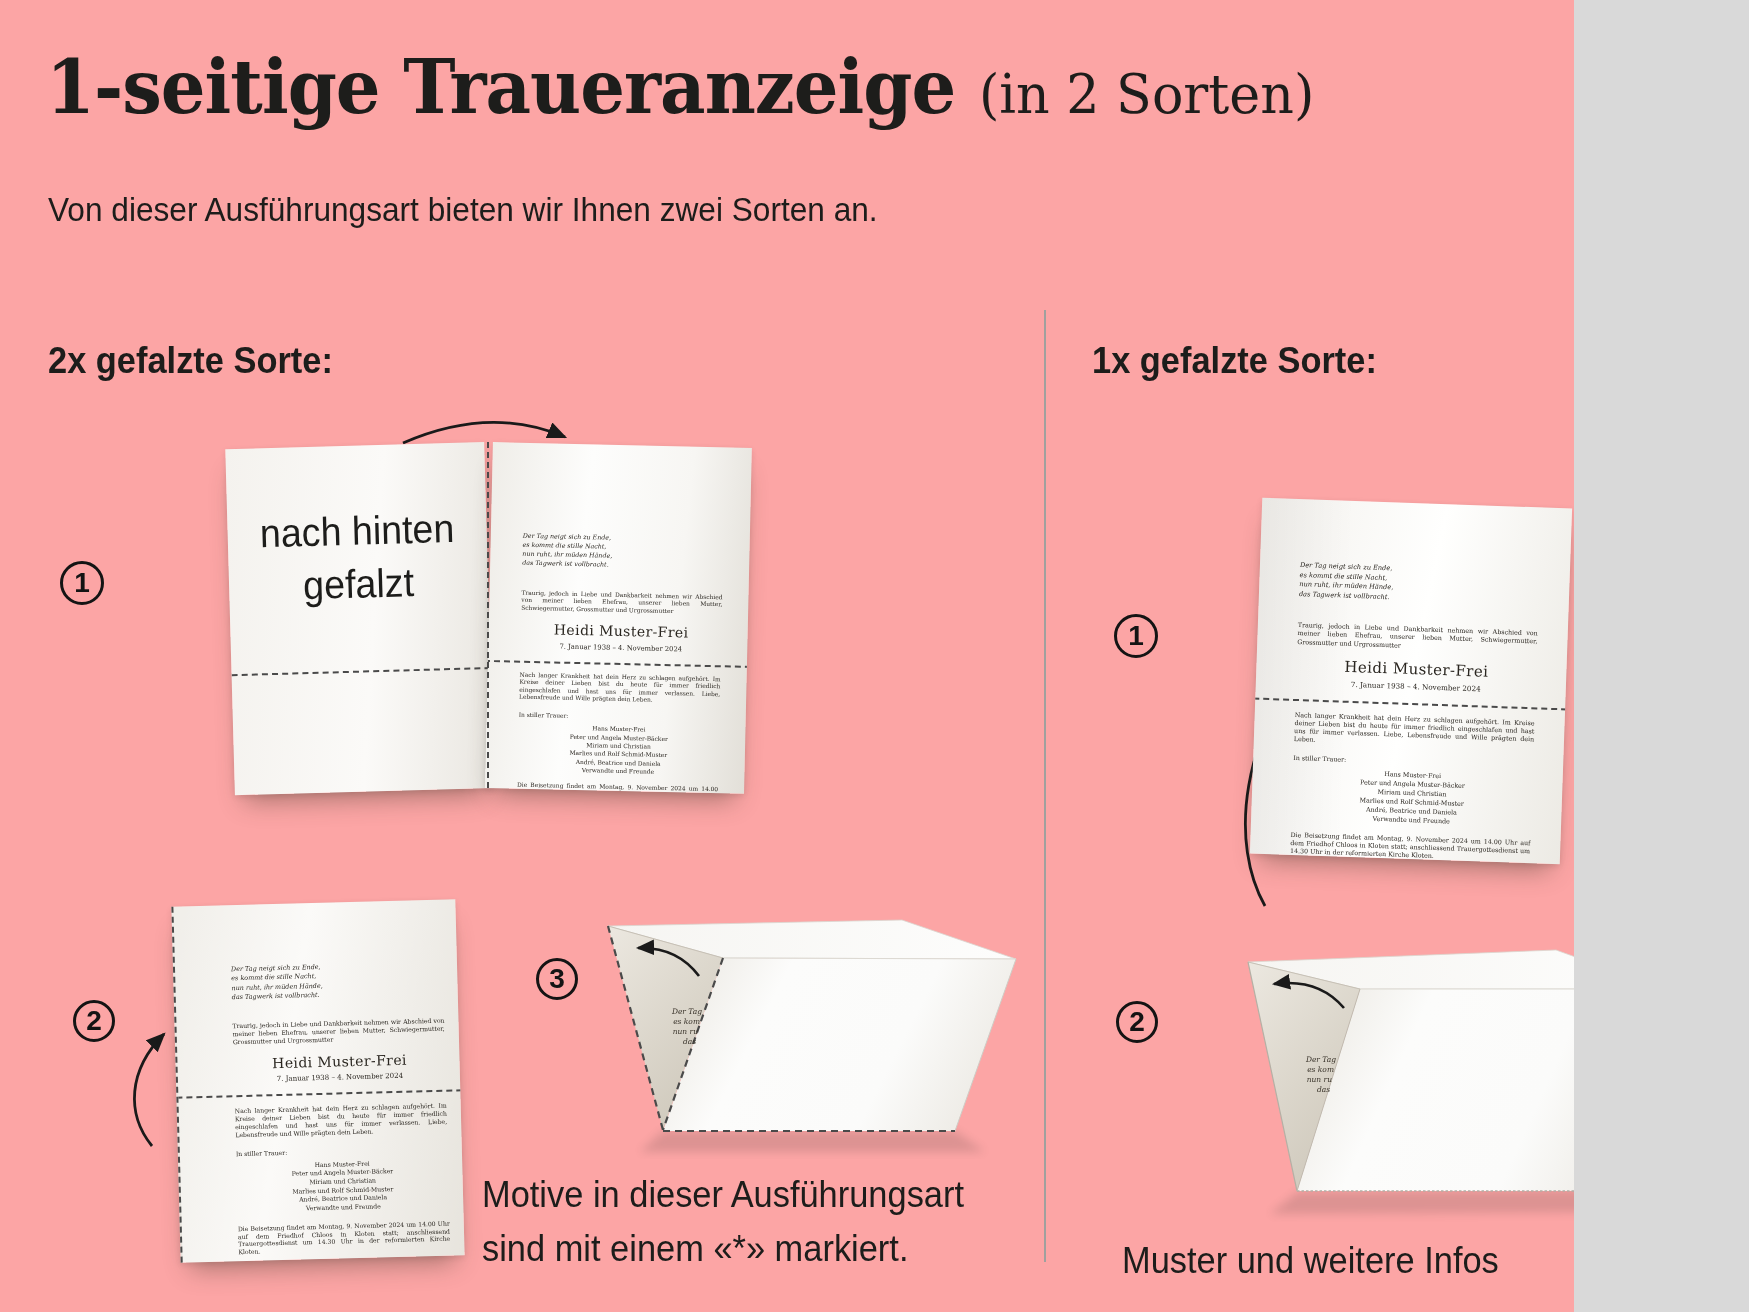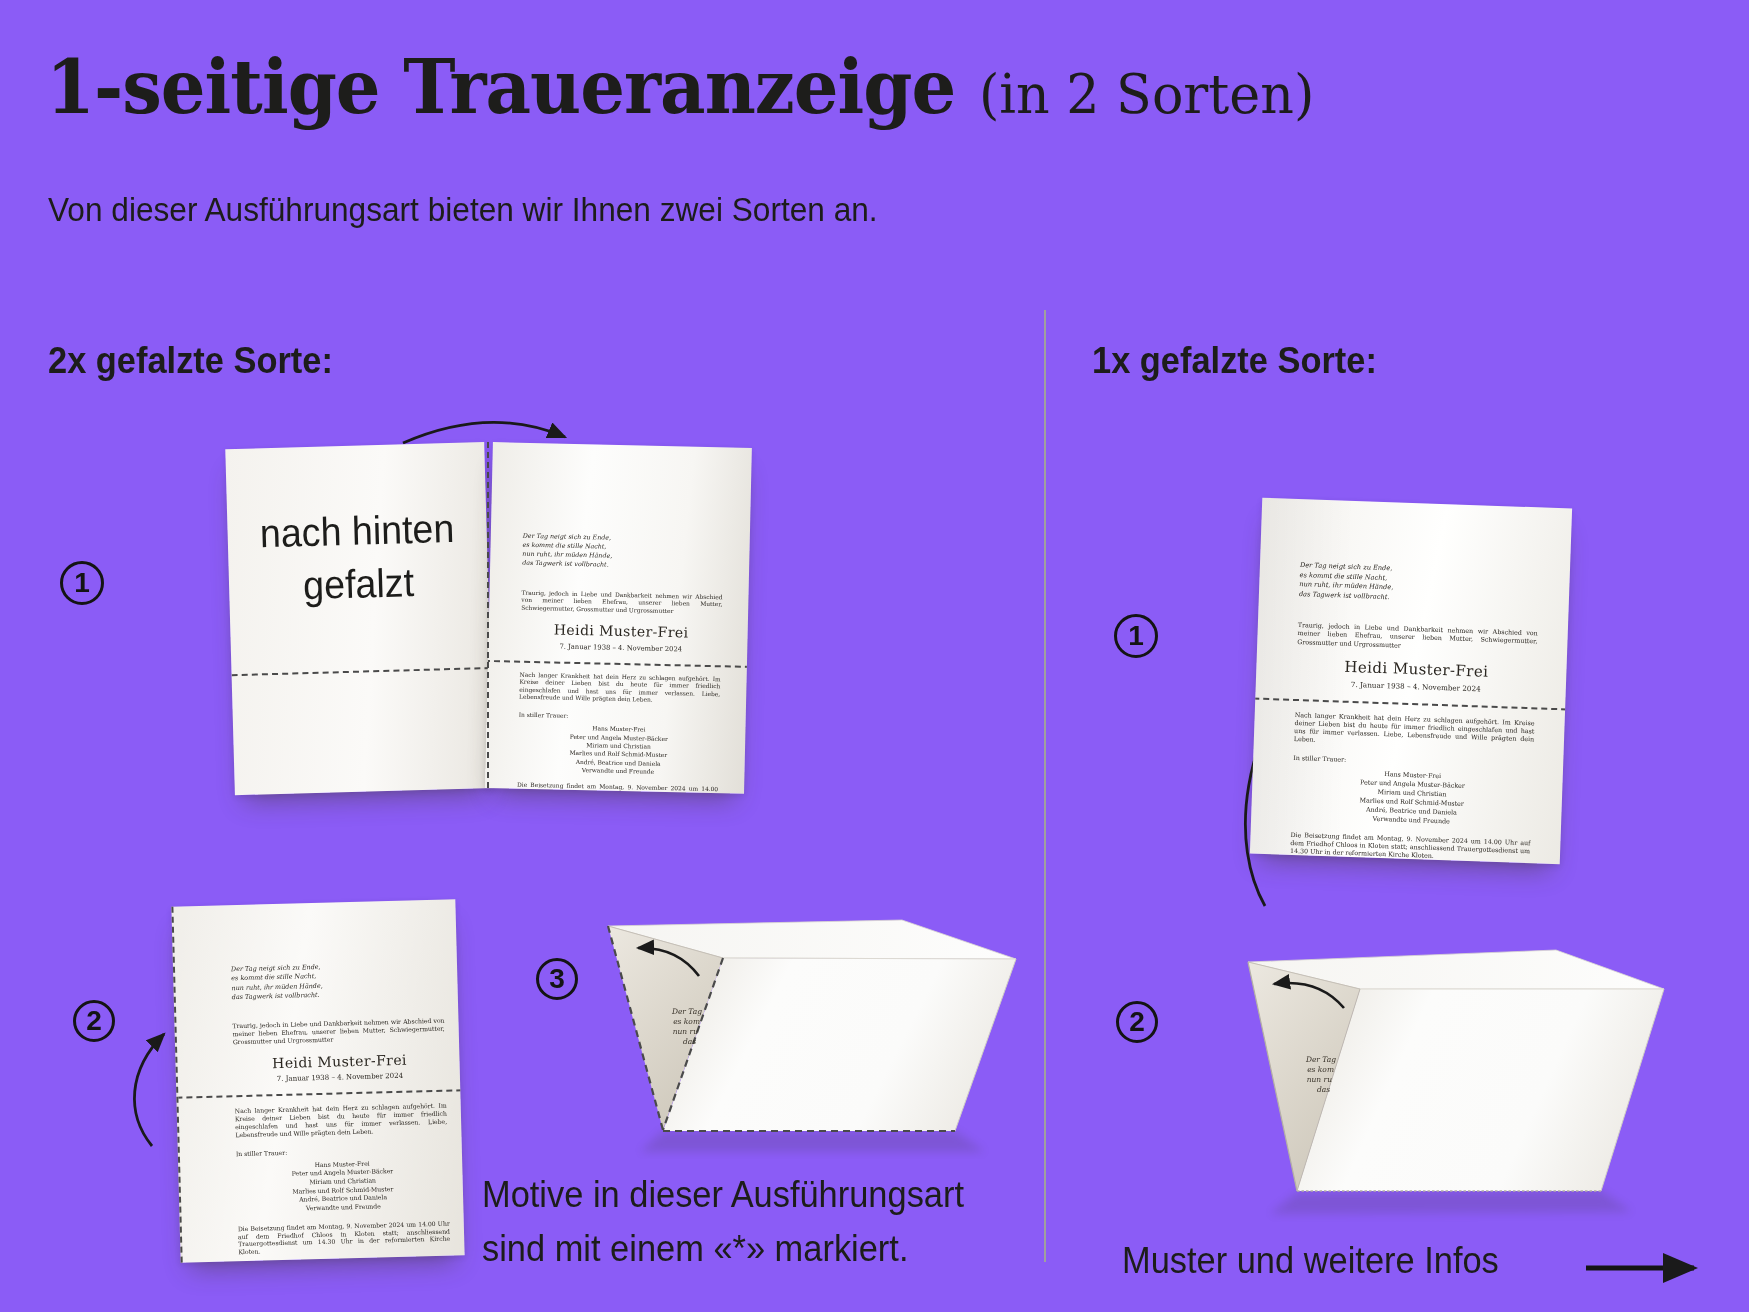--- a/index.html
+++ b/index.html
@@ -1,19 +1,19 @@
 <!DOCTYPE html>
 <html><head>
 <meta charset="utf-8">
 <style>
   html,body { margin:0; padding:0; }
   body { background:#d9d9d9; }
   #canvas {
-    position:relative; width:1749px; height:1312px; overflow:hidden;
-    background:#8b5cf6; font-family:"Liberation Sans", sans-serif; color:#1d1d1b;
+    position:relative; width:1574px; height:1312px; overflow:hidden;
+    background:#fca5a5; font-family:"Liberation Sans", sans-serif; color:#1d1d1b;
   }
   .abs { position:absolute; }
   .cond { transform:scaleX(.93); transform-origin:left top; white-space:nowrap; }
 
   
   #main-title { left:46px; top:44px; font-family:"DejaVu Serif", serif; font-weight:700;
     font-size:74px; letter-spacing:-1px; transform:scaleX(.95); transform-origin:left top; white-space:nowrap; }
   #main-title .suffix { font-weight:400; font-size:55px; letter-spacing:0; }
   #page-subtitle { left:48px; top:190px; font-size:34px; }
 

